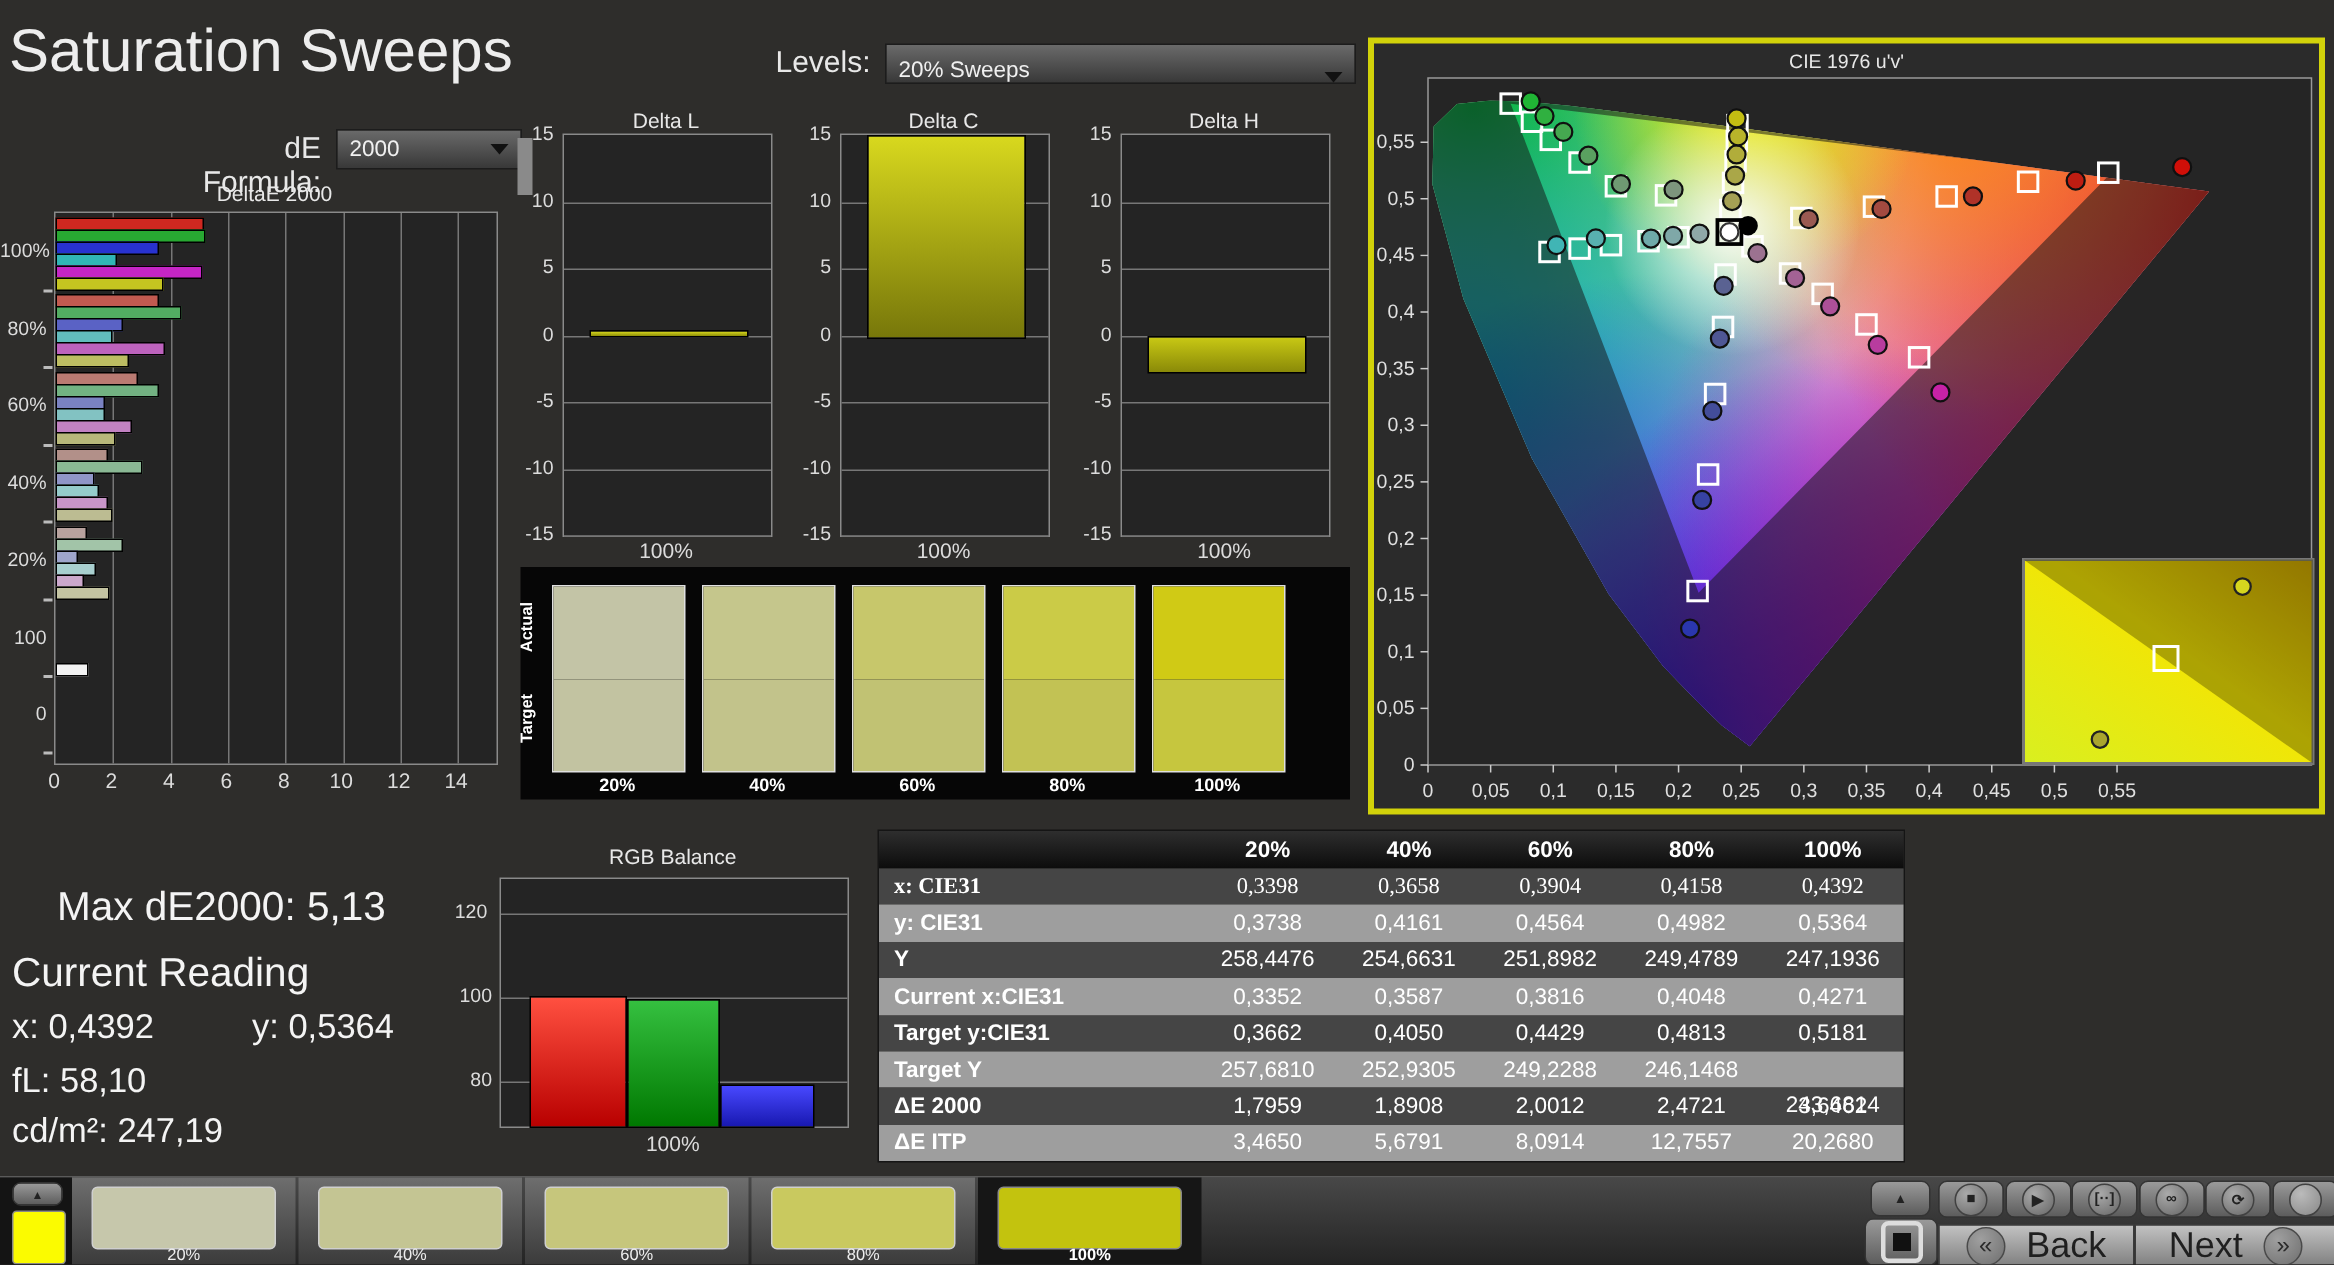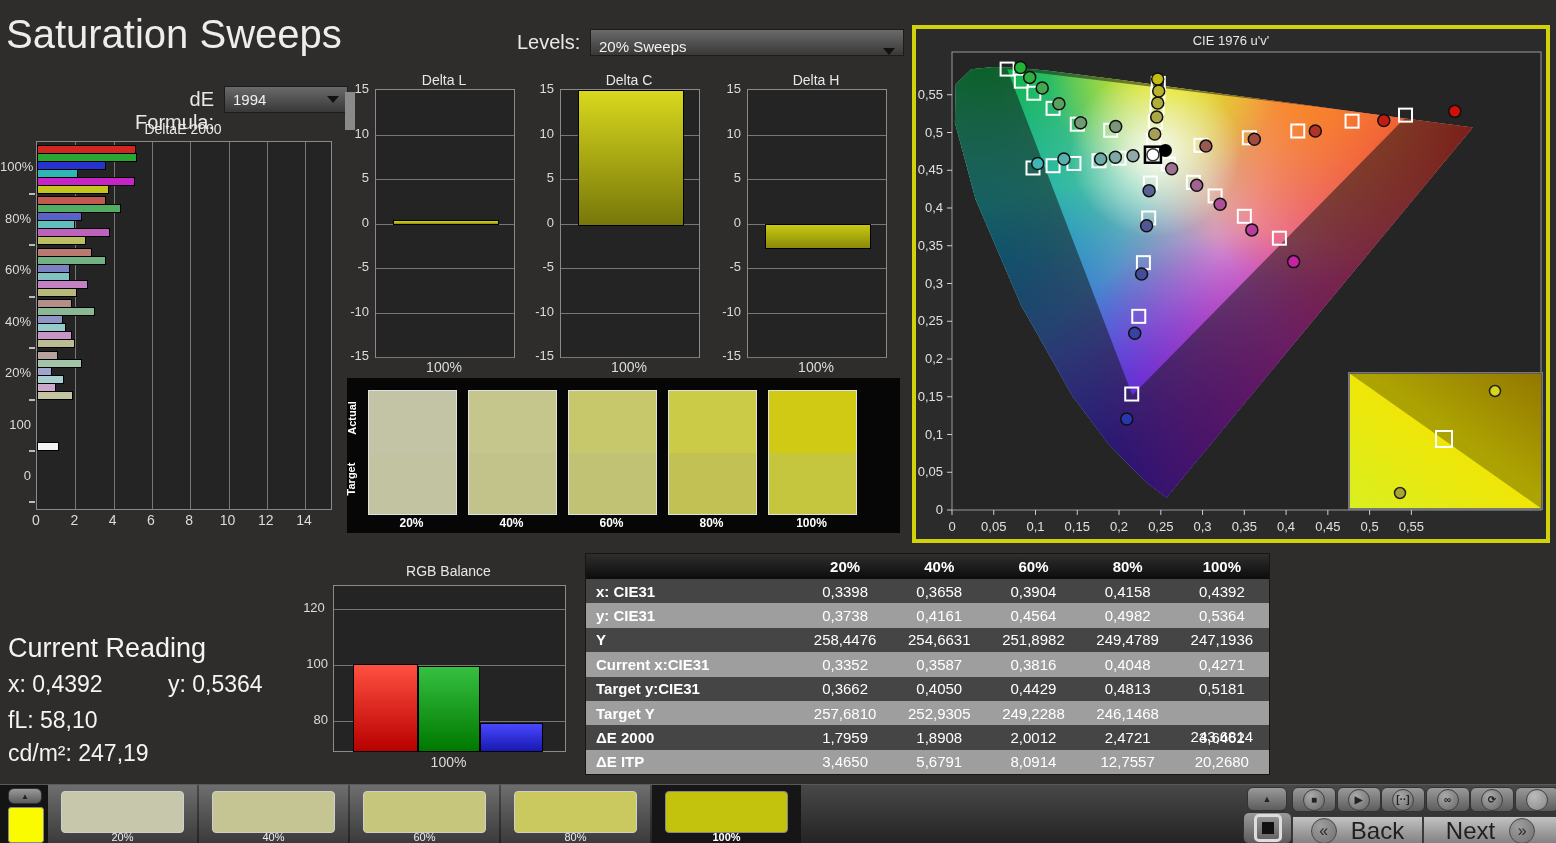--- a/index.html
+++ b/index.html
@@ -50,21 +50,21 @@
 </style>
 </head>
 <body>
 
 <div id="app">
 
   <div class="abs page-title">Saturation Sweeps</div>
 
   <div class="abs lbl" style="left:112px;top:88px;width:102px;text-align:right;">dE Formula:</div>
   <div class="abs dropdown" style="left:224px;top:86px;width:106px;height:25px;">
-    <span class="dd-text">1994</span>
+    <span class="dd-text">2000</span>
     <span class="dd-arrow"></span>
   </div>
 
   <div class="abs lbl" style="left:517px;top:31px;">Levels:</div>
   <div class="abs dropdown" style="left:590px;top:29px;width:296px;height:25px;align-items:flex-end;">
     <span class="dd-text">20% Sweeps</span>
     <span class="dd-arrow"></span>
   </div>
 
   <div class="abs" style="left:345px;top:92px;width:10px;height:38px;background:#8a8a8a;"></div>
@@ -215,20 +215,23 @@
         <div class="swhalf" style="top: 50%; background: rgb(194, 194, 84);"></div>
       </div>
       <div style="position: absolute; left: 301px; top: 138px; width: 127px; text-align: center; color: rgb(255, 255, 255); font-size: 12px; font-weight: bold;">80%</div>
       <div class="swatch" style="left: 421px; top: 12px; width: 87px; height: 123px;">
         <div class="swhalf" style="top: 0px; background: rgb(208, 202, 21);"></div>
         <div class="swhalf" style="top: 50%; background: rgb(198, 198, 62);"></div>
       </div>
       <div style="position: absolute; left: 401px; top: 138px; width: 127px; text-align: center; color: rgb(255, 255, 255); font-size: 12px; font-weight: bold;">100%</div>
     </div>
 
+  <div class="abs big-txt" style="left:38px;top:589px;">
+    <span>Max dE2000:</span> <span>5,13</span>
+  </div>
   <div class="abs big-txt" style="left:8px;top:633px;">Current Reading</div>
   <div class="abs mid-txt" style="left:8px;top:671px;">
     <span>x:</span> <span>0,4392</span>
   </div>
   <div class="abs mid-txt" style="left:168px;top:671px;">
     <span>y:</span> <span>0,5364</span>
   </div>
   <div class="abs mid-txt" style="left:8px;top:707px;">
     <span>fL:</span> <span>58,10</span>
   </div>
@@ -254,21 +257,21 @@
 
   <div id="data-table" class="tbl" style="left:585px;top:553px;width:683px;">
       <div class="tbl-row" style="height: 25px; background: linear-gradient(rgb(46, 46, 46), rgb(12, 12, 12));">
         <div class="tbl-cell" style="width: 212px; font-weight: bold;"></div>
         <div class="tbl-cell" style="width: 94.2px; font-weight: bold;">20%</div>
         <div class="tbl-cell" style="width: 94.2px; font-weight: bold;">40%</div>
         <div class="tbl-cell" style="width: 94.2px; font-weight: bold;">60%</div>
         <div class="tbl-cell" style="width: 94.2px; font-weight: bold;">80%</div>
         <div class="tbl-cell" style="width: 94.2px; font-weight: bold;">100%</div>
       </div>
-      <div class="tbl-row" style="height: 24.4px; background: rgb(69, 69, 69);">
+      <div class="tbl-row" style="height: 24.4px; background: rgb(69, 69, 69); font-family: Liberation Serif, serif;">
         <div class="tbl-cell tbl-label" style="width: 212px;">x: CIE31</div>
         <div class="tbl-cell" style="width: 94.2px;">0,3398</div>
         <div class="tbl-cell" style="width: 94.2px;">0,3658</div>
         <div class="tbl-cell" style="width: 94.2px;">0,3904</div>
         <div class="tbl-cell" style="width: 94.2px;">0,4158</div>
         <div class="tbl-cell" style="width: 94.2px;">0,4392</div>
       </div>
       <div class="tbl-row" style="height: 24.4px; background: rgb(158, 158, 158);">
         <div class="tbl-cell tbl-label" style="width: 212px;">y: CIE31</div>
         <div class="tbl-cell" style="width: 94.2px;">0,3738</div>

